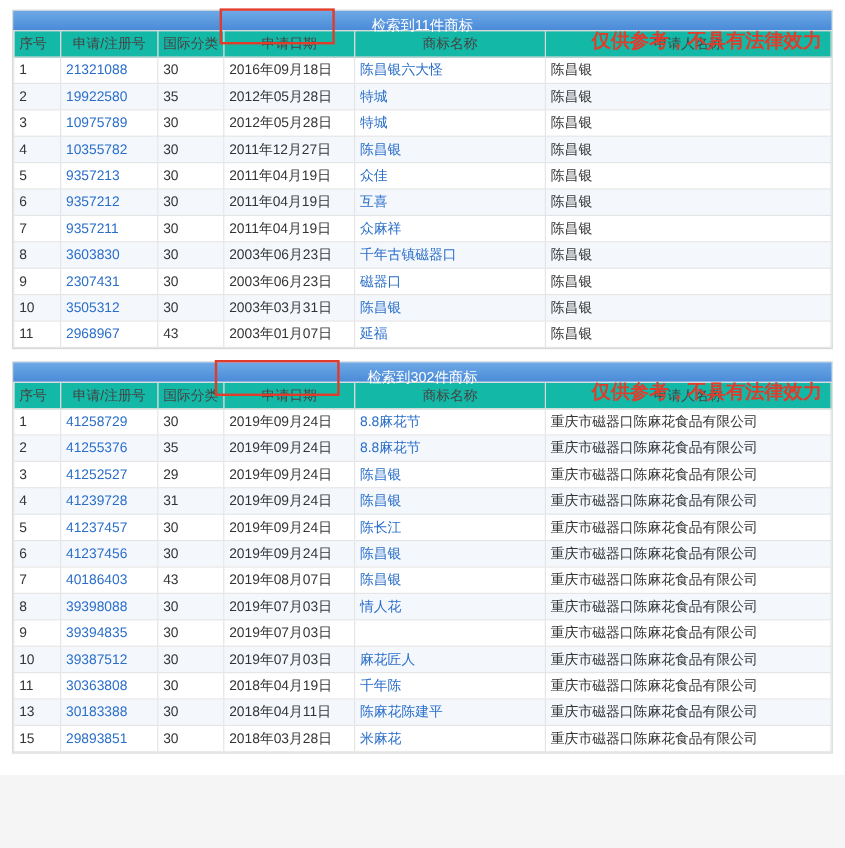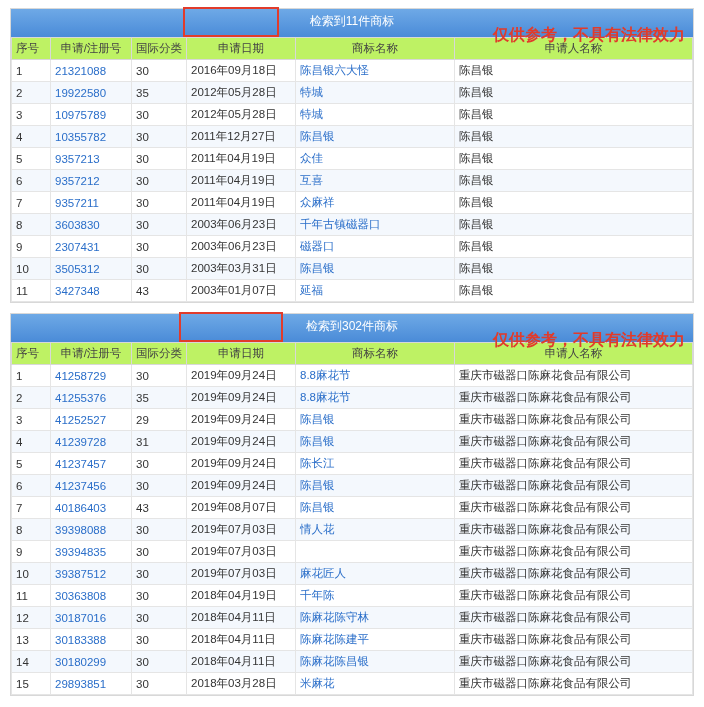--- a/index.html
+++ b/index.html
@@ -1,25 +1,25 @@
 <!DOCTYPE html>
 <html><head>
 <meta charset="utf-8">
 <style>
   html,body{margin:0;padding:0;background:#f5f5f5;font-family:"Microsoft YaHei",Arial,sans-serif;font-size:12px;color:#333}
   .page{width:704px;background:#fff;padding:8px 10px;box-sizing:border-box}
   .panel{border:1px solid #d8d8d8;margin-bottom:10px}
-  .panel-header{background:linear-gradient(#6ea9e6,#4a8bd8);color:#fff;height:28px;line-height:24px;position:relative;text-align:center;font-size:12px}
+  .panel-header{background:linear-gradient(#6ea9e6,#4a8bd8);color:#fff;height:16px;line-height:24px;position:relative;text-align:center;font-size:12px}
   .panel-header .title{display:inline-block;padding:0 14px}
   .red-box{position:absolute;border:2px solid #e13b2b;pointer-events:none}
   .red-box.t1{left:172px;top:-2px;width:92px;height:26px}
   .red-box.t2{left:168px;top:-2px;width:100px;height:26px}
   .disclaimer{position:absolute;right:8px;top:14px;color:#e13b2b;font-weight:bold;font-size:16px}
   table{width:100%;border-collapse:collapse;table-layout:fixed}
-  th{background:#bef264;border:1px solid #d8d8d8;padding:3px 4px;font-weight:normal;color:#444;text-align:center;font-size:11.5px}
+  th{background:#14b8a6;border:1px solid #d8d8d8;padding:3px 4px;font-weight:normal;color:#444;text-align:center;font-size:11.5px}
   td{border:1px solid #e5e5e5;padding:3px 4px;font-size:11.5px;white-space:nowrap;overflow:hidden;text-overflow:ellipsis}
   tbody tr:nth-child(even){background:#f4f8fd}
   .col-seq{width:30px;text-align:left}
   .col-app{width:72px}
   .col-cls{width:46px}
   .col-date{width:100px}
   .col-name{width:150px}
   .link{color:#2a6ec9}
   .footer{display:flex;justify-content:space-between;align-items:center;padding:6px 2px;color:#666;font-size:11.5px}
   .pager{width:18px;height:18px;border:1px solid #ccc;background:#f7f7f7;text-align:center;line-height:18px;font-size:11px;color:#888}
@@ -118,21 +118,21 @@
             <tr>
               <td class="col-seq">10</td>
               <td><span class="link">3505312</span></td>
               <td>30</td>
               <td>2003年03月31日</td>
               <td><span class="link">陈昌银</span></td>
               <td>陈昌银</td>
             </tr>
             <tr>
               <td class="col-seq">11</td>
-              <td><span class="link">3427348</span></td>
+              <td><span class="link">2968967</span></td>
               <td>43</td>
               <td>2003年01月07日</td>
               <td><span class="link">延福</span></td>
               <td>陈昌银</td>
             </tr>
           </tbody>
         </table>
       </div>
       <div class="panel">
         <div class="panel-header"><span class="title">检索到302件商标</span><span class="disclaimer">仅供参考，不具有法律效力</span><span class="red-box t2"></span></div>
@@ -230,41 +230,25 @@
             </tr>
             <tr>
               <td class="col-seq">11</td>
               <td><span class="link">30363808</span></td>
               <td>30</td>
               <td>2018年04月19日</td>
               <td><span class="link">千年陈</span></td>
               <td>重庆市磁器口陈麻花食品有限公司</td>
             </tr>
             <tr>
-              <td class="col-seq">12</td>
-              <td><span class="link">30187016</span></td>
-              <td>30</td>
-              <td>2018年04月11日</td>
-              <td><span class="link">陈麻花陈守林</span></td>
-              <td>重庆市磁器口陈麻花食品有限公司</td>
-            </tr>
-            <tr>
               <td class="col-seq">13</td>
               <td><span class="link">30183388</span></td>
               <td>30</td>
               <td>2018年04月11日</td>
               <td><span class="link">陈麻花陈建平</span></td>
-              <td>重庆市磁器口陈麻花食品有限公司</td>
-            </tr>
-            <tr>
-              <td class="col-seq">14</td>
-              <td><span class="link">30180299</span></td>
-              <td>30</td>
-              <td>2018年04月11日</td>
-              <td><span class="link">陈麻花陈昌银</span></td>
               <td>重庆市磁器口陈麻花食品有限公司</td>
             </tr>
             <tr>
               <td class="col-seq">15</td>
               <td><span class="link">29893851</span></td>
               <td>30</td>
               <td>2018年03月28日</td>
               <td><span class="link">米麻花</span></td>
               <td>重庆市磁器口陈麻花食品有限公司</td>
             </tr>

